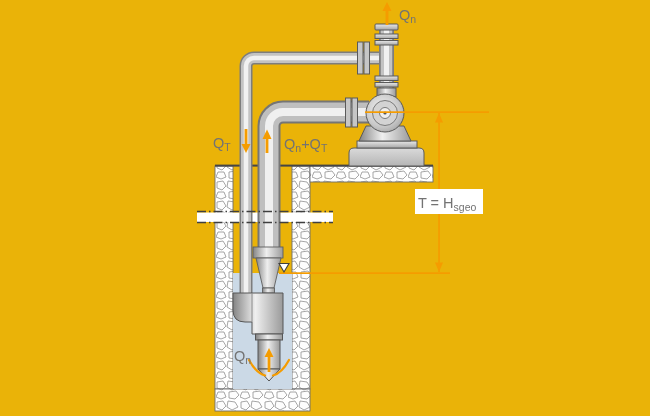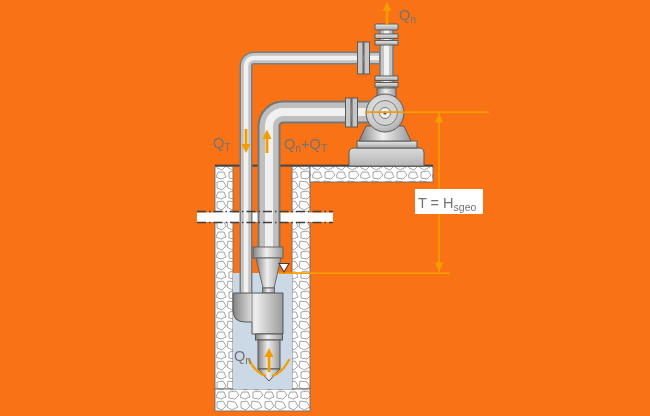--- a/index.html
+++ b/index.html
@@ -1,16 +1,16 @@
 <!DOCTYPE html>
 <html><head>
 <meta charset="utf-8">
 <style>
   html,body{margin:0;padding:0;background:#ffffff;}
-  .canvas{position:relative;width:650px;height:416px;background:#f97316;overflow:hidden;}
+  .canvas{position:relative;width:650px;height:416px;background:#eab308;overflow:hidden;}
   svg text{font-family:"Liberation Sans","DejaVu Sans",sans-serif;}
 </style>
 </head>
 <body>
 
 <div class="canvas">
 <svg width="650" height="416" viewBox="0 0 650 416" xmlns="http://www.w3.org/2000/svg">
   <defs>
     <linearGradient id="metalH" x1="0" y1="0" x2="1" y2="0">
       <stop offset="0" stop-color="#848484"></stop>

